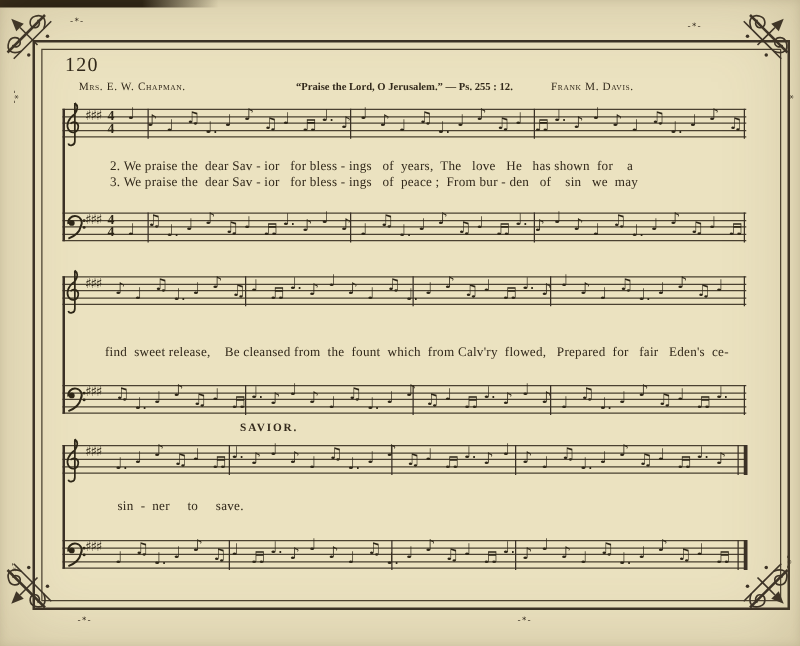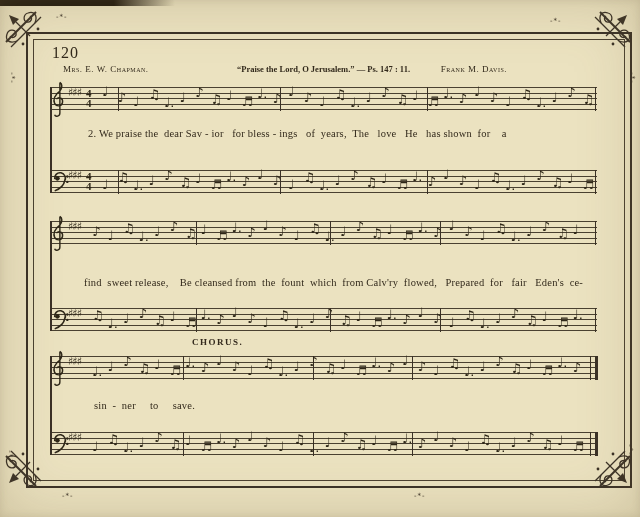--- a/index.html
+++ b/index.html
@@ -124,21 +124,21 @@
   <span class="orn-mark" style="left:550px;top:17px;">-*-</span>
   <span class="orn-mark v" style="left:626px;top:74px;">-*-</span>
   <span class="orn-mark" style="left:62px;top:492px;">-*-</span>
   <span class="orn-mark v" style="left:4px;top:452px;">-*-</span>
   <span class="orn-mark" style="left:414px;top:492px;">-*-</span>
   <span class="orn-mark v" style="left:624px;top:446px;">-*-</span>
 
   <div class="page-number">120</div>
   <div class="credits">
     <span class="credit-left">Mrs. E. W. Chapman.</span>
-    <span class="credit-center">“Praise the Lord, O Jerusalem.” — Ps. 147 : 11.</span>
+    <span class="credit-center">“Praise the Lord, O Jerusalem.” — Ps. 255 : 12.</span>
     <span class="credit-right">Frank M. Davis.</span>
   </div>
 
   <div class="staff" id="st1" style="top:87px;">
       <div class="staff-line" style="top: 0px;"></div>
       <div class="staff-line" style="top: 5.6px;"></div>
       <div class="staff-line" style="top: 11.2px;"></div>
       <div class="staff-line" style="top: 16.8px;"></div>
       <div class="staff-line" style="top: 22.4px;"></div>
       <div class="barline" style="left: 68px;"></div>
@@ -180,20 +180,21 @@
       <span class="note" style="left: 424px; top: -2px;">♩</span>
       <span class="note" style="left: 439.5px; top: 4px;">♪</span>
       <span class="note" style="left: 455px; top: 8px;">♩</span>
       <span class="note" style="left: 470.5px; top: 1px;">♫</span>
       <span class="note" style="left: 486px; top: 9px;">♩.</span>
       <span class="note" style="left: 501.5px; top: 4px;">♩</span>
       <span class="note" style="left: 517px; top: -1px;">♪</span>
       <span class="note" style="left: 532.5px; top: 6px;">♫</span>
     </div>
   <div class="lyric" style="left:88px;top:128px;">2. We praise the  dear Sav - ior   for bless - ings   of  years,  The   love   He   has shown  for    a</div>
+  <div class="lyric" style="left:88px;top:141px;">3. We praise the  dear Sav - ior   for bless - ings   of  peace ;  From bur - den   of    sin   we  may</div>
   <div class="staff" id="sb1" style="top:170px;">
       <div class="staff-line" style="top: 0px;"></div>
       <div class="staff-line" style="top: 5.6px;"></div>
       <div class="staff-line" style="top: 11.2px;"></div>
       <div class="staff-line" style="top: 16.8px;"></div>
       <div class="staff-line" style="top: 22.4px;"></div>
       <div class="barline" style="left: 68px;"></div>
       <div class="barline" style="left: 230px;"></div>
       <div class="barline" style="left: 377px;"></div>
       <div class="barline" style="left: 545px;"></div>
@@ -334,21 +335,21 @@
       <span class="note" style="left: 414px; top: 1px;">♫</span>
       <span class="note" style="left: 429.5px; top: 9px;">♩.</span>
       <span class="note" style="left: 445px; top: 4px;">♩</span>
       <span class="note" style="left: 460.5px; top: -1px;">♪</span>
       <span class="note" style="left: 476px; top: 6px;">♫</span>
       <span class="note" style="left: 491.5px; top: 2px;">♩</span>
       <span class="note" style="left: 507px; top: 8px;">♬</span>
       <span class="note" style="left: 522.5px; top: 0px;">♩.</span>
     </div>
 
-  <div class="chorus-label">CHORUS.</div>
+  <div class="chorus-label">SAVIOR.</div>
   <div class="staff" id="st3" style="top:356px;">
       <div class="staff-line" style="top: 0px;"></div>
       <div class="staff-line" style="top: 5.6px;"></div>
       <div class="staff-line" style="top: 11.2px;"></div>
       <div class="staff-line" style="top: 16.8px;"></div>
       <div class="staff-line" style="top: 22.4px;"></div>
       <div class="barline" style="left: 133px;"></div>
       <div class="barline" style="left: 263px;"></div>
       <div class="barline" style="left: 362px;"></div>
       <div class="barline thick" style="left: 545px;"></div>

